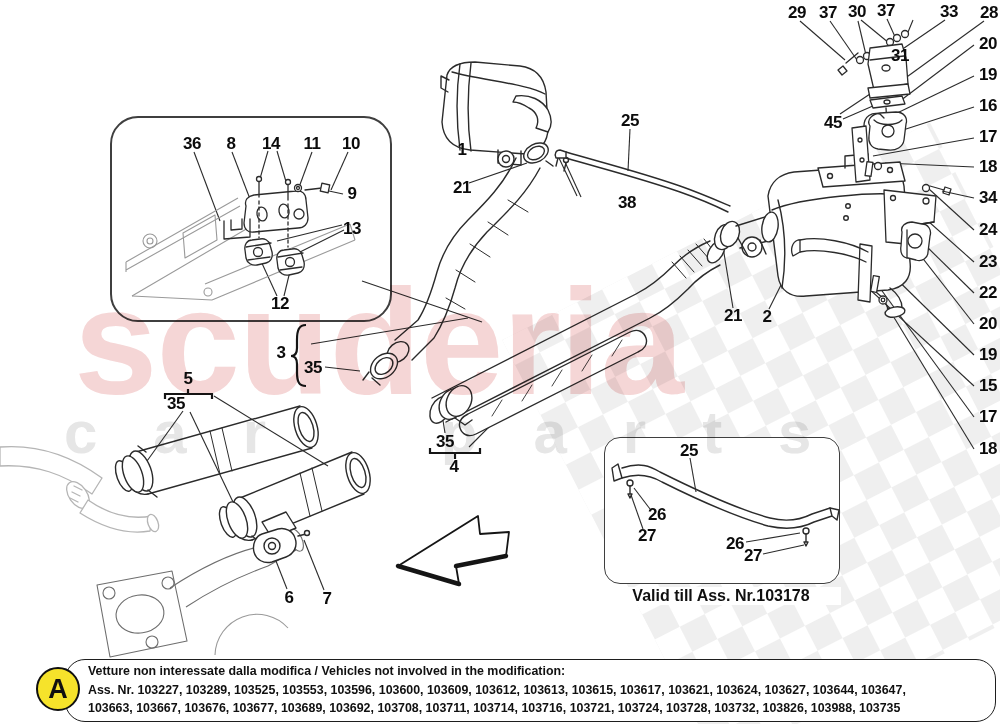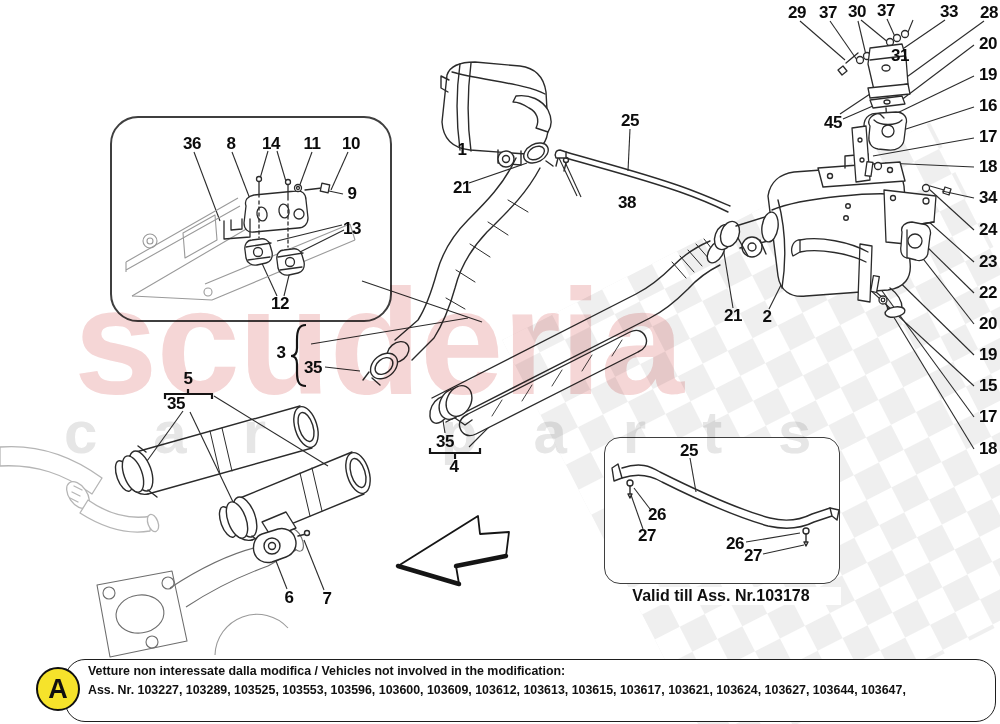--- a/index.html
+++ b/index.html
@@ -318,20 +318,21 @@
   <div class="wm" id="wm-brand">scuderia</div>
   <div class="wm" id="wm-sub">car parts</div>
 
   <div class="caption" id="cap-en">Valid till Ass. Nr.103178</div>
 
   <div id="footer"></div>
   <div id="badge">A</div>
   <div class="note">
     <div>Vetture non interessate dalla modifica / Vehicles not involved in the modification:</div>
     <div>Ass. Nr. 103227, 103289, 103525, 103553, 103596, 103600, 103609, 103612, 103613, 103615, 103617, 103621, 103624, 103627, 103644, 103647,</div>
+    <div>103663, 103667, 103676, 103677, 103689, 103692, 103708, 103711, 103714, 103716, 103721, 103724, 103728, 103732, 103826, 103988, 103735</div>
   </div>
 
   <div id="callouts">
       <div class="callout" style="left: 797px; top: 13px;">29</div>
       <div class="callout" style="left: 828px; top: 13px;">37</div>
       <div class="callout" style="left: 857px; top: 12px;">30</div>
       <div class="callout" style="left: 886px; top: 11px;">37</div>
       <div class="callout" style="left: 900px; top: 12px; margin-top: 44px;">31</div>
       <div class="callout" style="left: 949px; top: 12px;">33</div>
       <div class="callout" style="left: 989px; top: 13px;">28</div>

